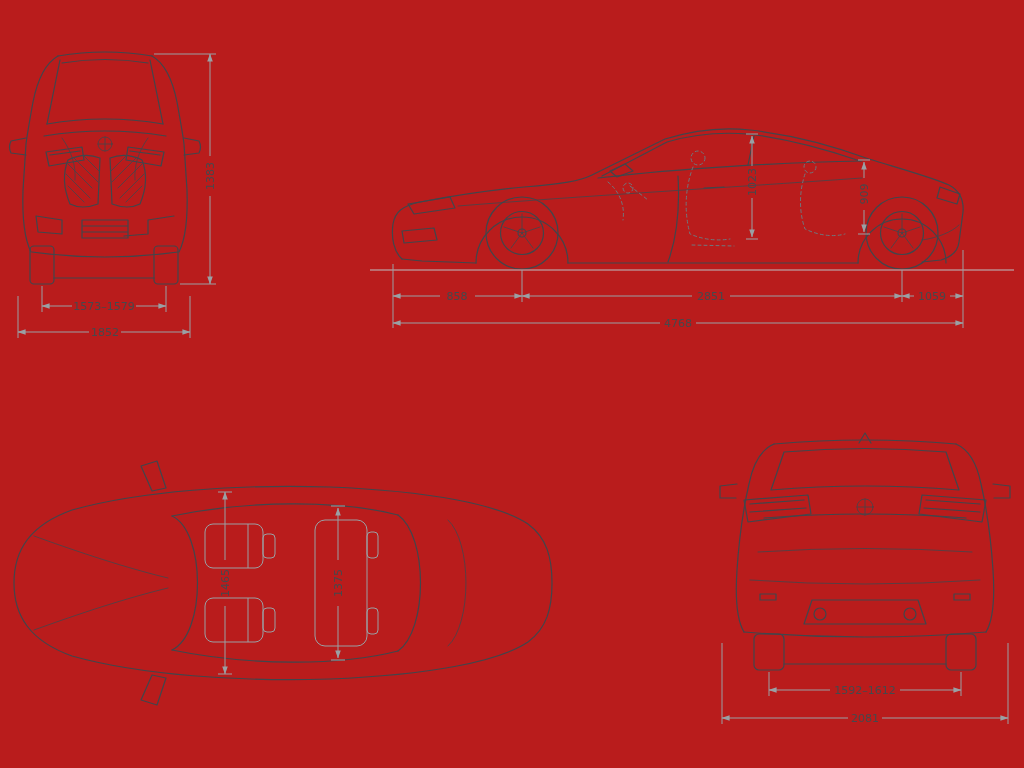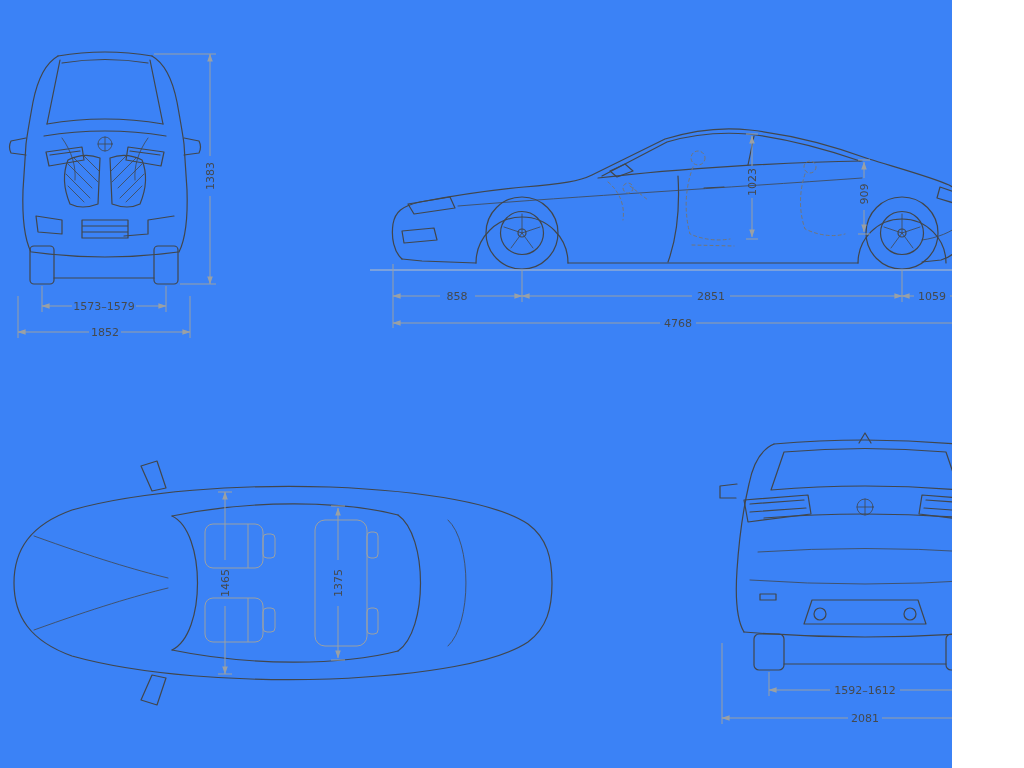--- a/index.html
+++ b/index.html
@@ -1,16 +1,16 @@
 <!DOCTYPE html>
 <html><head>
 <meta charset="utf-8">
 <style>
   html,body{margin:0;padding:0;background:#fff;}
-  #stage{position:relative;width:952px;height:768px;background:#3b82f6;overflow:hidden;
+  #stage{position:relative;width:1024px;height:768px;background:#b91c1c;overflow:hidden;
          font-family:"DejaVu Sans", sans-serif;}
   svg{position:absolute;}
   .car{fill:none;stroke:#41464c;stroke-width:1.2;stroke-linecap:round;stroke-linejoin:round;}
   .car-thin{fill:none;stroke:#41464c;stroke-width:0.8;stroke-linecap:round;}
   .interior{fill:none;stroke:#70767c;stroke-width:1;stroke-dasharray:3 3;stroke-linecap:round;}
   .seatplan{fill:none;stroke:#9aa0a4;stroke-width:1;}
   .dim{fill:none;stroke:#9aa0a4;stroke-width:1;}
   .ground{fill:none;stroke:#bcc0c3;stroke-width:1;}
   text.dimlabel{font-size:11px;fill:#45494d;text-anchor:middle;}
 </style>

